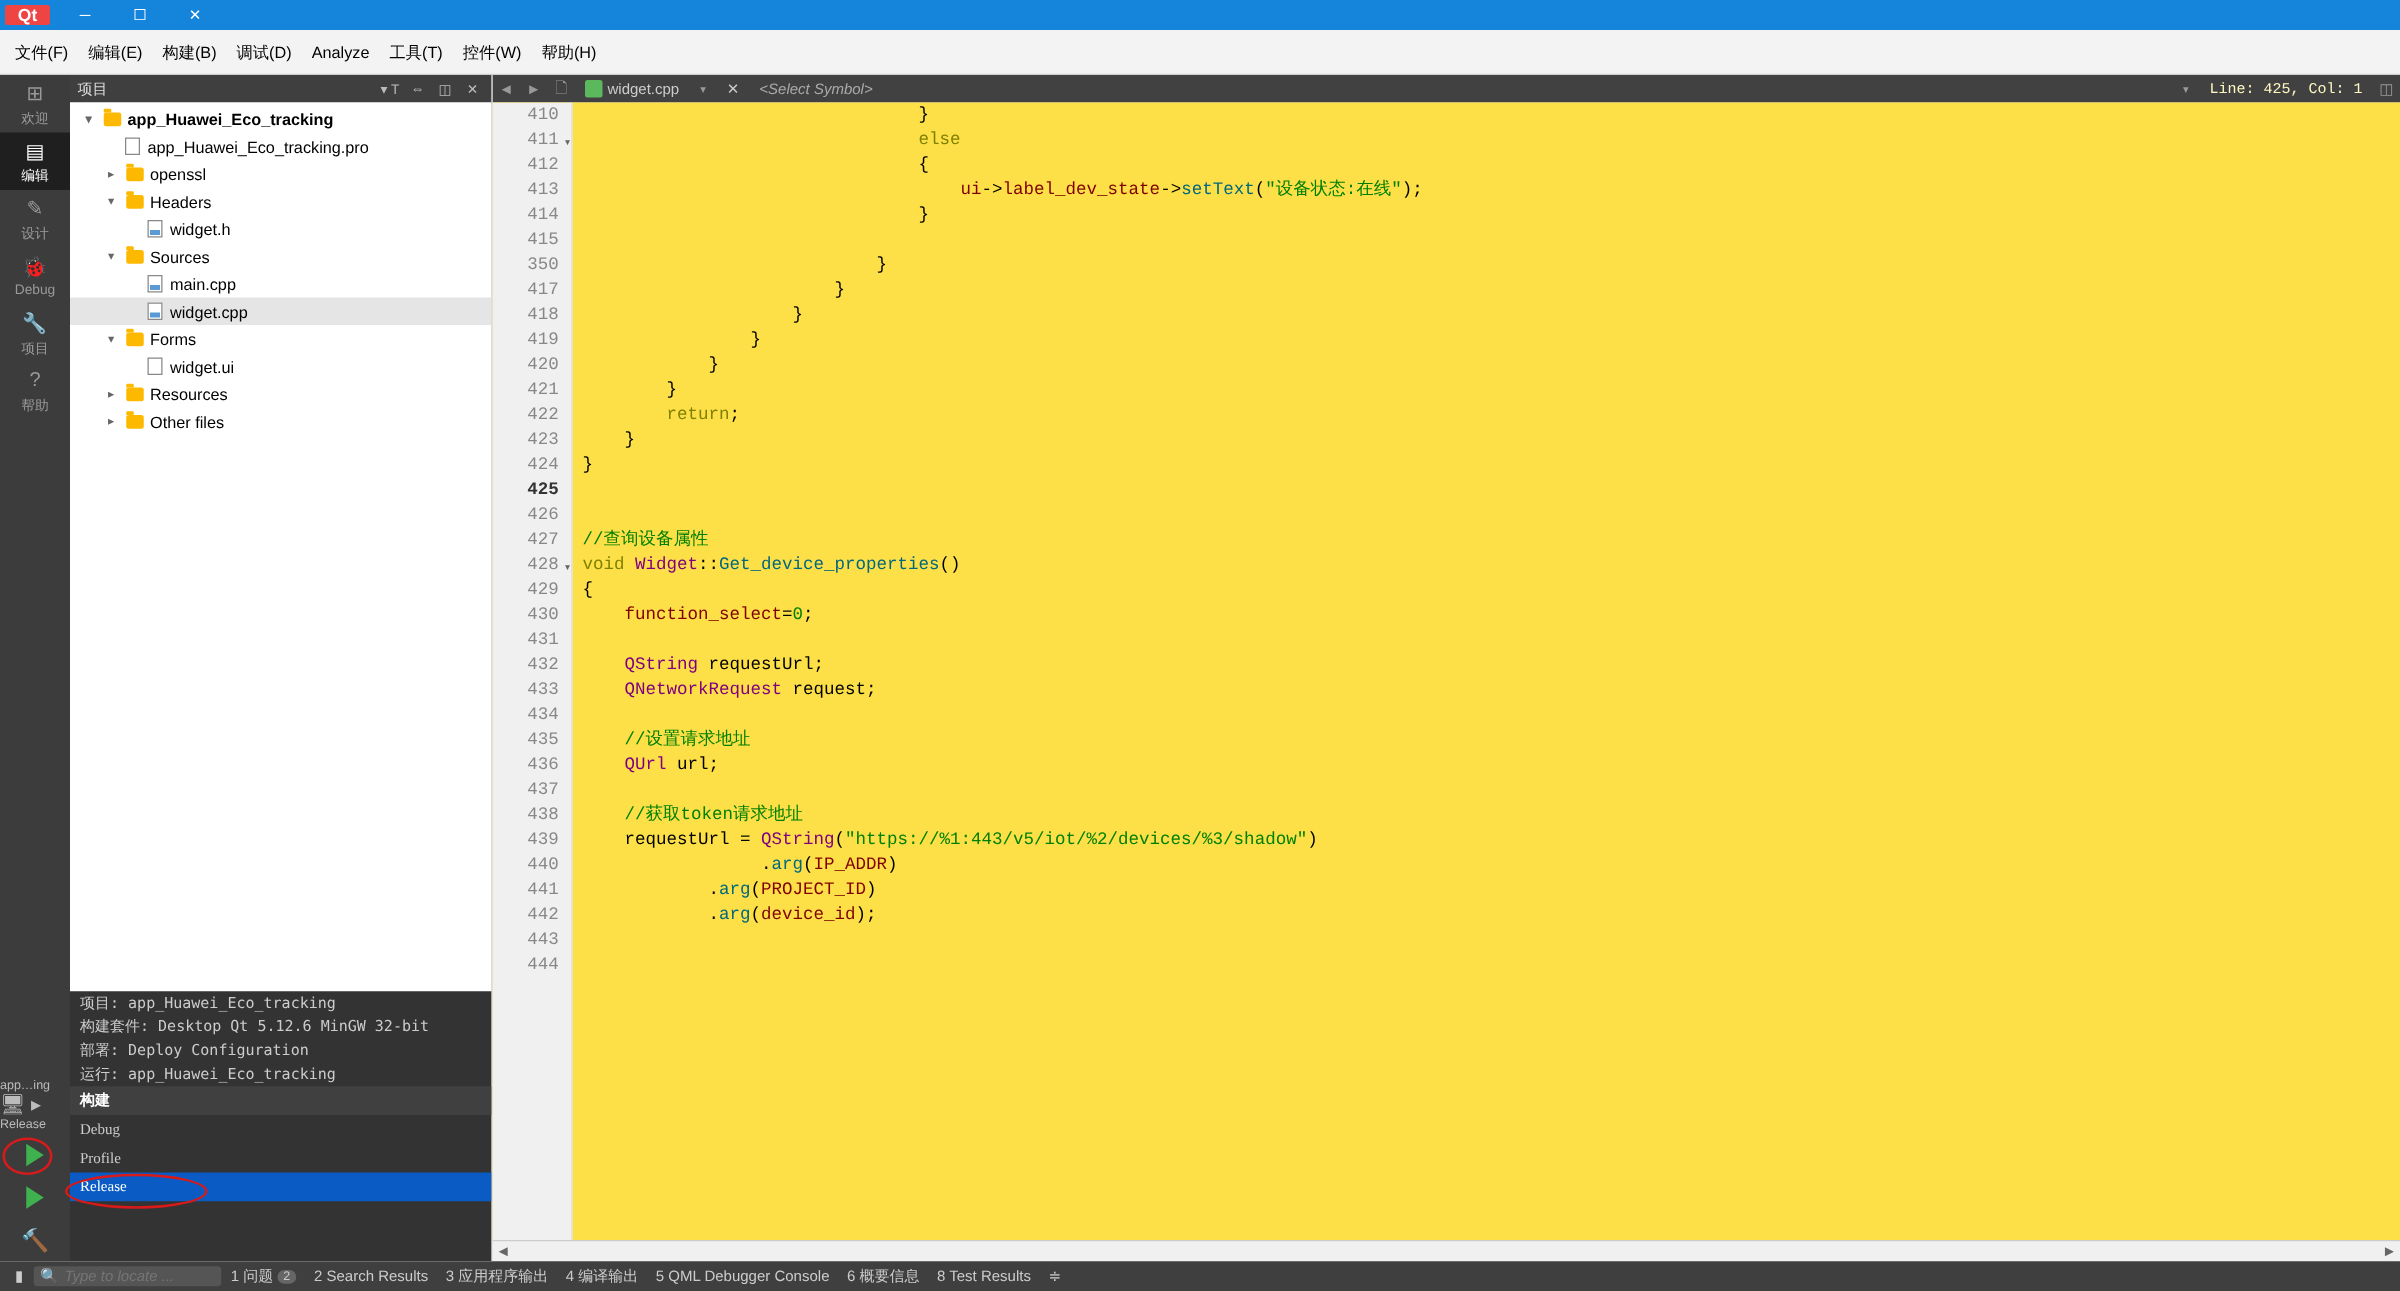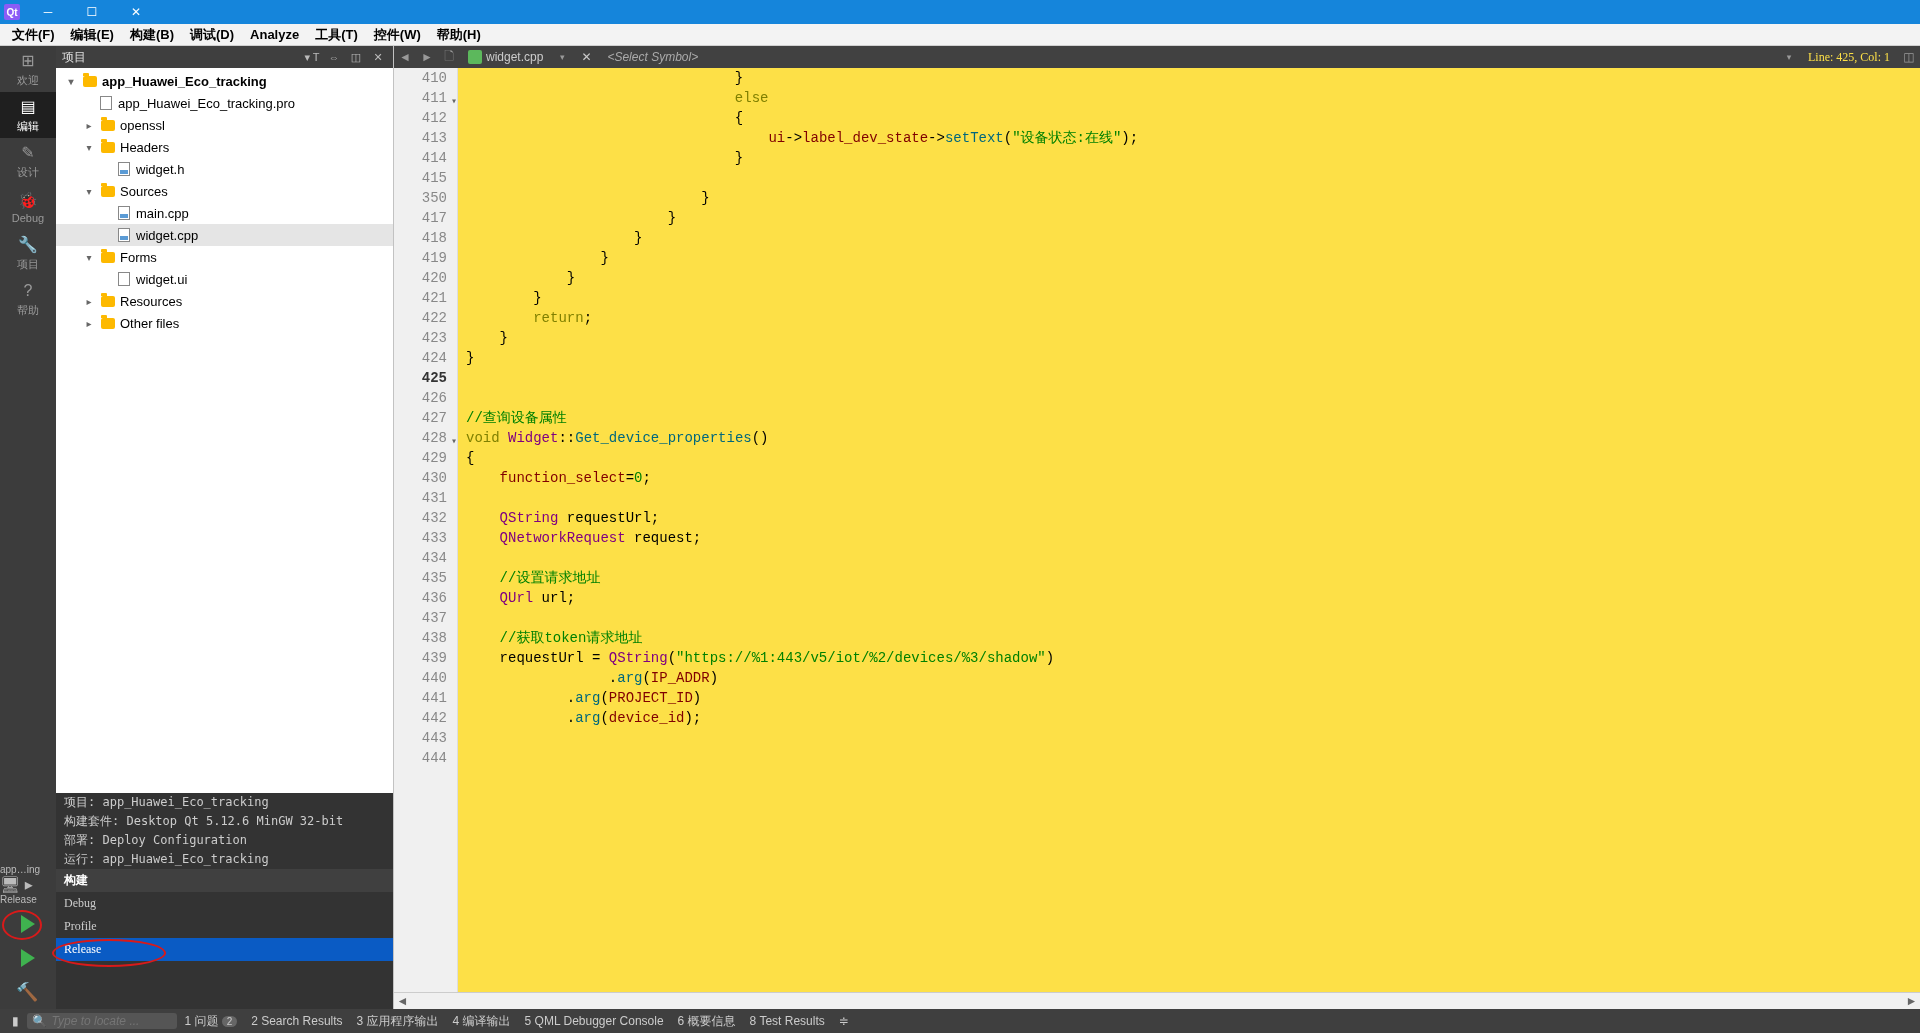--- a/index.html
+++ b/index.html
@@ -1,22 +1,22 @@
 <!DOCTYPE html>
 <html><head>
   <meta charset="utf-8">
   <style>
     * { margin: 0; padding: 0; box-sizing: border-box; }
     body { font-family: "Microsoft YaHei", sans-serif; font-size: 12px; overflow: hidden; width: 1920px; height: 1033px; display: flex; flex-direction: column; }
     .title-bar { background: #1585db; color: white; height: 24px; display: flex; align-items: center; padding: 0 4px; }
-    .title-bar .qt-icon { width: 16px; height: 16px; background: #8b5cf6; border-radius: 2px; margin-right: 6px; display: flex; align-items: center; justify-content: center; font-size: 10px; font-weight: bold; color: #fff; }
+    .title-bar .qt-icon { width: 36px; height: 16px; background: #ef4444; border-radius: 2px; margin-right: 6px; display: flex; align-items: center; justify-content: center; font-size: 14px; font-weight: bold; color: #fff; }
     .title-bar .title-text { flex: 1; font-size: 13px; }
     .title-bar .win-controls { display: flex; gap: 0; }
     .title-bar .win-btn { width: 44px; height: 24px; display: flex; align-items: center; justify-content: center; color: white; }
-    .menu-bar { background: #f3f3f3; height: 22px; display: flex; align-items: center; padding: 0 4px; border-bottom: 1px solid #d0d0d0; font-weight: bold; }
+    .menu-bar { background: #f3f3f3; height: 36px; display: flex; align-items: center; padding: 0 4px; border-bottom: 1px solid #d0d0d0; }
     .menu-bar .menu-item { padding: 0 8px; height: 24px; display: flex; align-items: center; font-size: 13px; }
     .main-area { flex: 1; display: flex; overflow: hidden; }
     .left-sidebar { width: 56px; background: #3c3c3c; display: flex; flex-direction: column; }
     .mode-btn { width: 56px; height: 46px; display: flex; flex-direction: column; align-items: center; justify-content: center; color: #999; font-size: 11px; gap: 2px; }
     .mode-btn.active { background: #1f1f1f; color: #fff; }
     .mode-icon { width: 20px; height: 20px; display: flex; align-items: center; justify-content: center; font-size: 16px; }
     .mode-spacer { flex: 1; }
     .build-target { color: #bbb; font-size: 10px; padding: 2px 0; }
     .run-buttons { display: flex; flex-direction: column; }
     .run-btn { width: 56px; height: 34px; display: flex; align-items: center; justify-content: center; background: #3c3c3c; }
@@ -45,21 +45,21 @@
     .build-popup .option { padding: 4px 8px; color: #ccc; font-family: "Microsoft YaHei"; }
     .build-popup .option.selected { background: #0a5bc4; color: #fff; position: relative; }
     .red-circle-release { position: relative; }
     .red-circle-release::after { content: ""; position: absolute; left: -12px; top: -3px; width: 110px; height: 24px; border: 2px solid #d91a1a; border-radius: 50%; pointer-events: none; }
     .editor-area { flex: 1; display: flex; flex-direction: column; overflow: hidden; }
     .editor-tabbar { height: 22px; background: #414141; display: flex; align-items: center; color: #ccc; font-size: 12px; }
     .nav-arrow { width: 22px; height: 22px; display: flex; align-items: center; justify-content: center; color: #999; }
     .file-tab { display: flex; align-items: center; padding: 0 8px; gap: 4px; height: 22px; }
     .file-tab .tab-icon { width: 14px; height: 14px; background: #5cb85c; border-radius: 2px; }
     .symbol-selector { flex: 1; padding: 0 8px; color: #aaa; font-style: italic; }
-    .line-col { padding: 0 8px; color: #fde047; font-family: Liberation Serif, serif; }
+    .line-col { padding: 0 8px; color: #fef9c3; font-family: Liberation Mono, monospace; }
     .code-editor { flex: 1; display: flex; overflow: hidden; background: #fde047; font-family: Consolas, "Courier New", monospace; font-size: 14px; }
     .gutter { width: 64px; background: #f0f0f0; text-align: right; color: #888; padding-right: 10px; line-height: 20px; border-right: 1px solid #ddd; }
     .gutter .ln { height: 20px; position: relative; }
     .gutter .ln.current { color: #333; font-weight: bold; }
     .gutter .fold-marker { position: absolute; right: -10px; top: 4px; font-size: 10px; color: #666; }
     .code-body { flex: 1; padding-left: 8px; line-height: 20px; white-space: pre; overflow: auto; }
     .code-line { height: 20px; }
     .kw { color: #808000; }
     .type { color: #800080; }
     .func { color: #00677c; }

